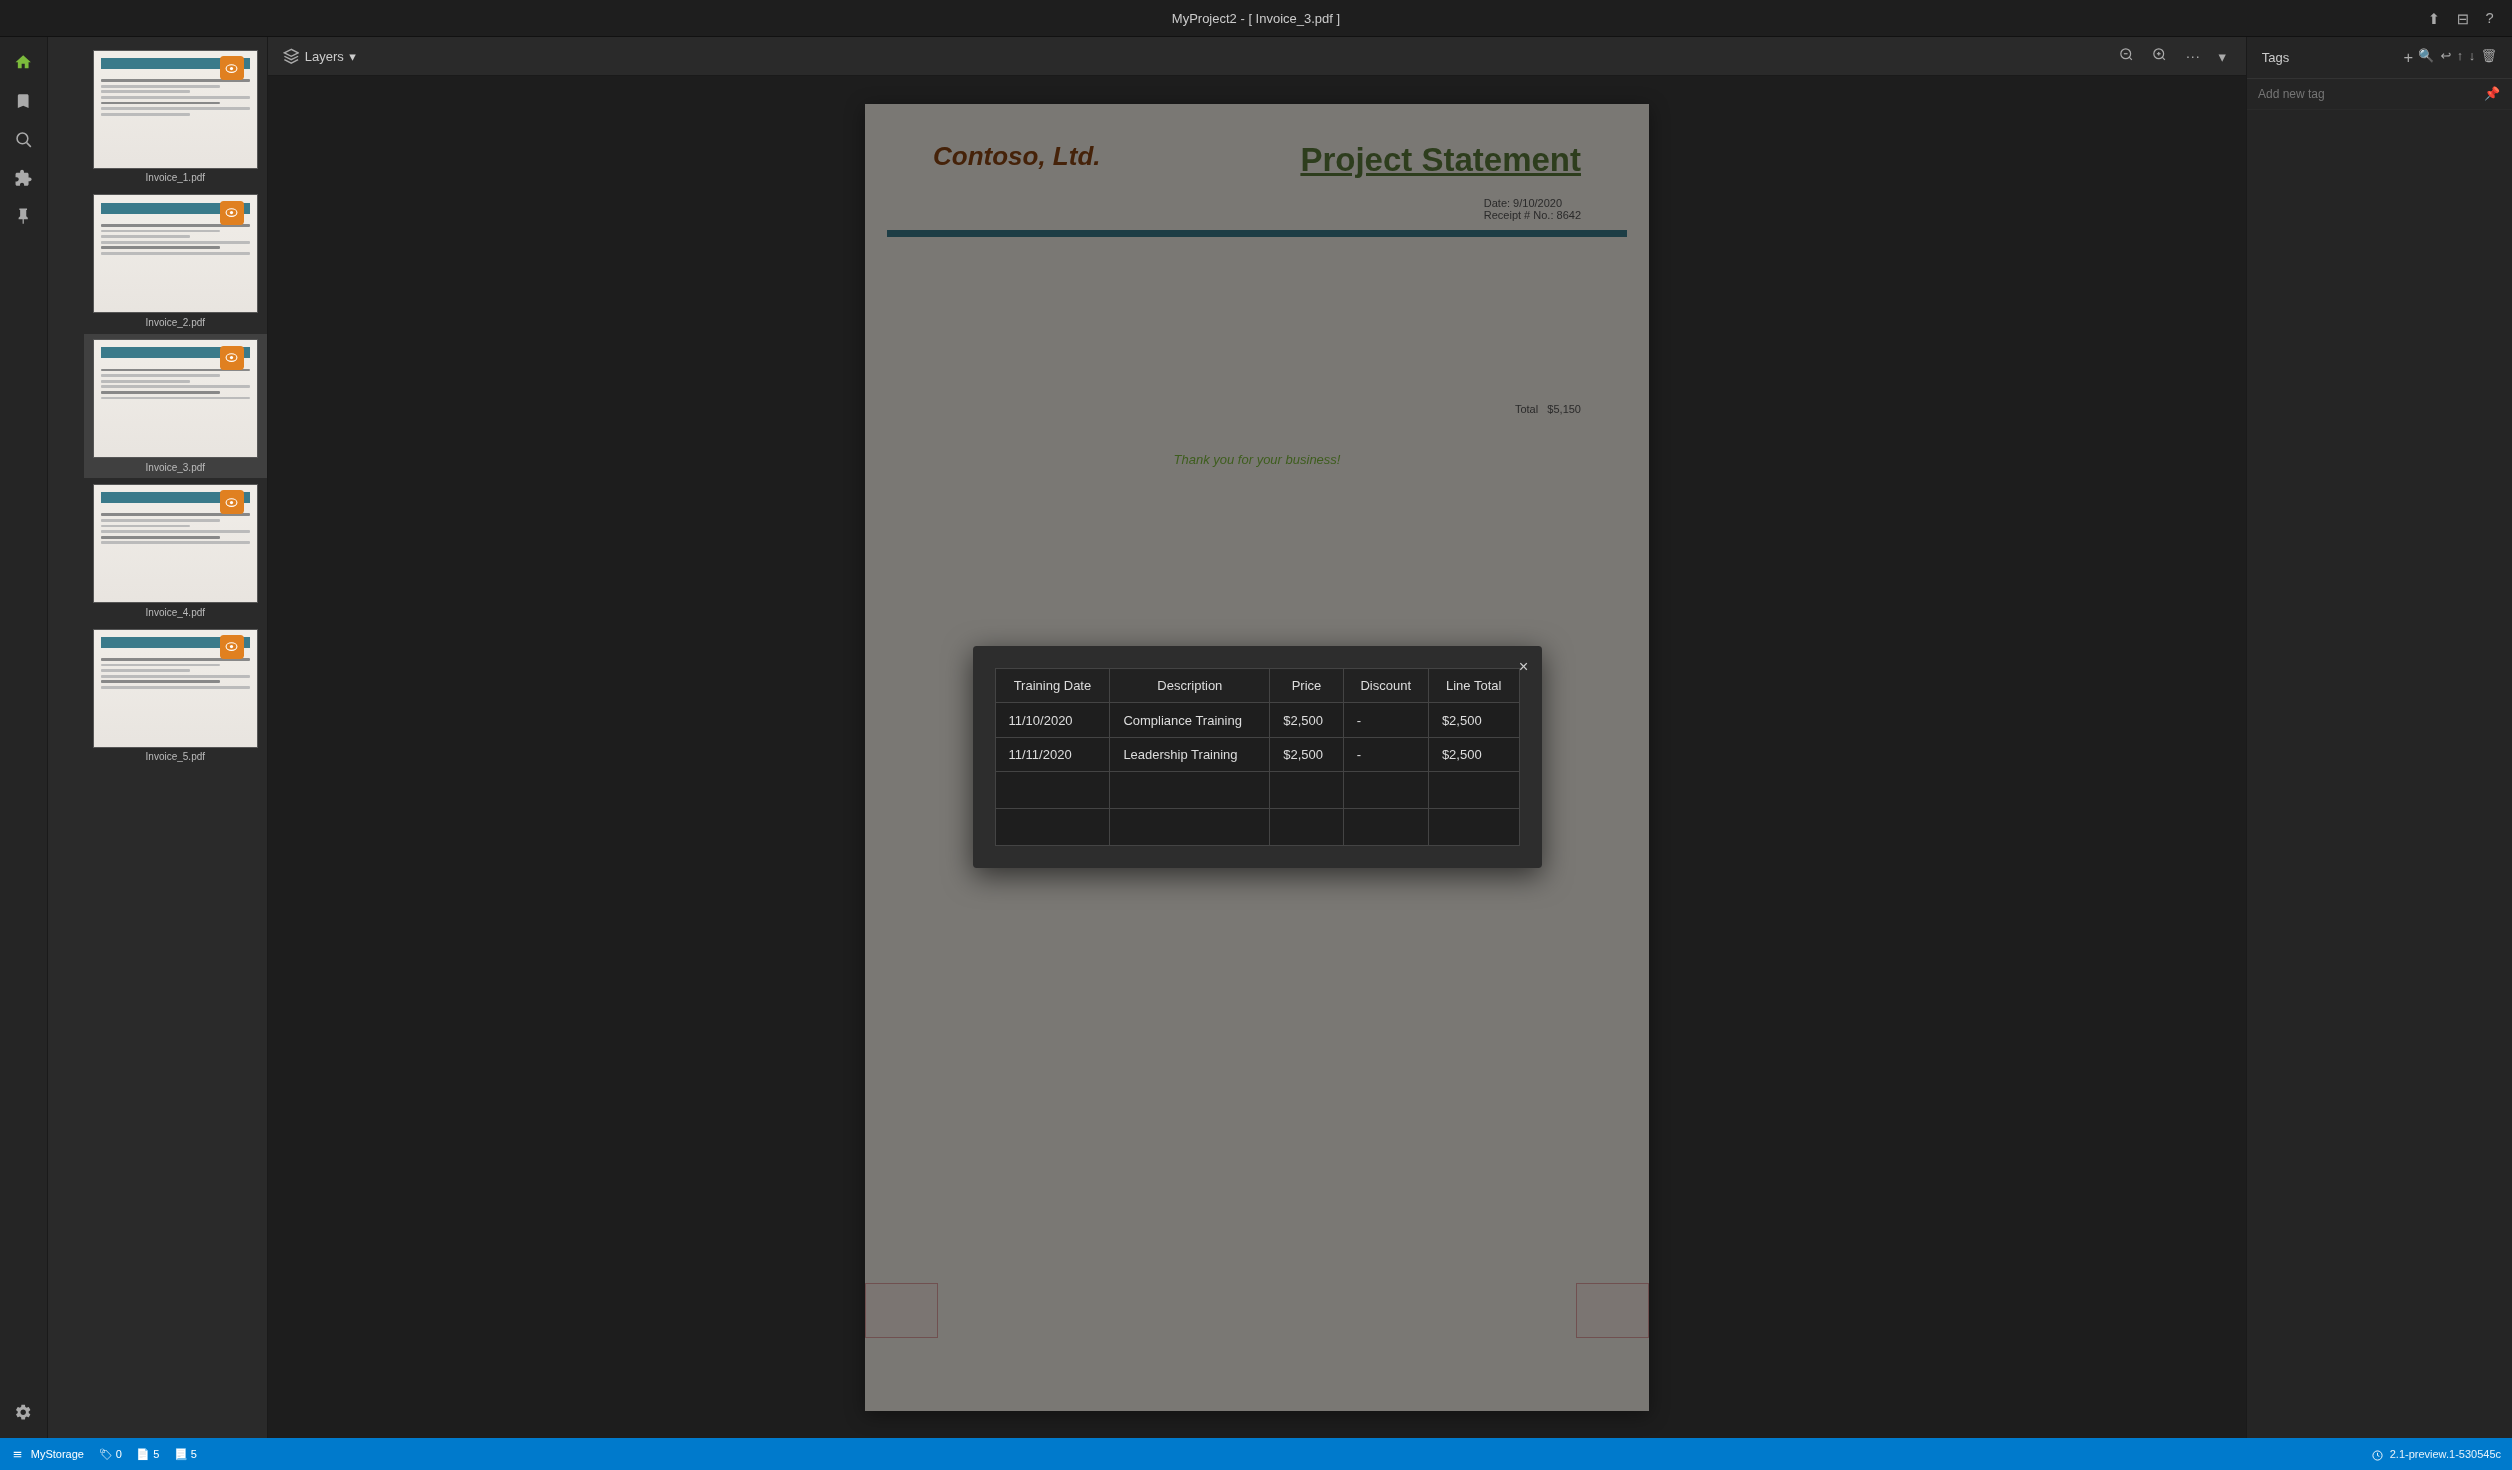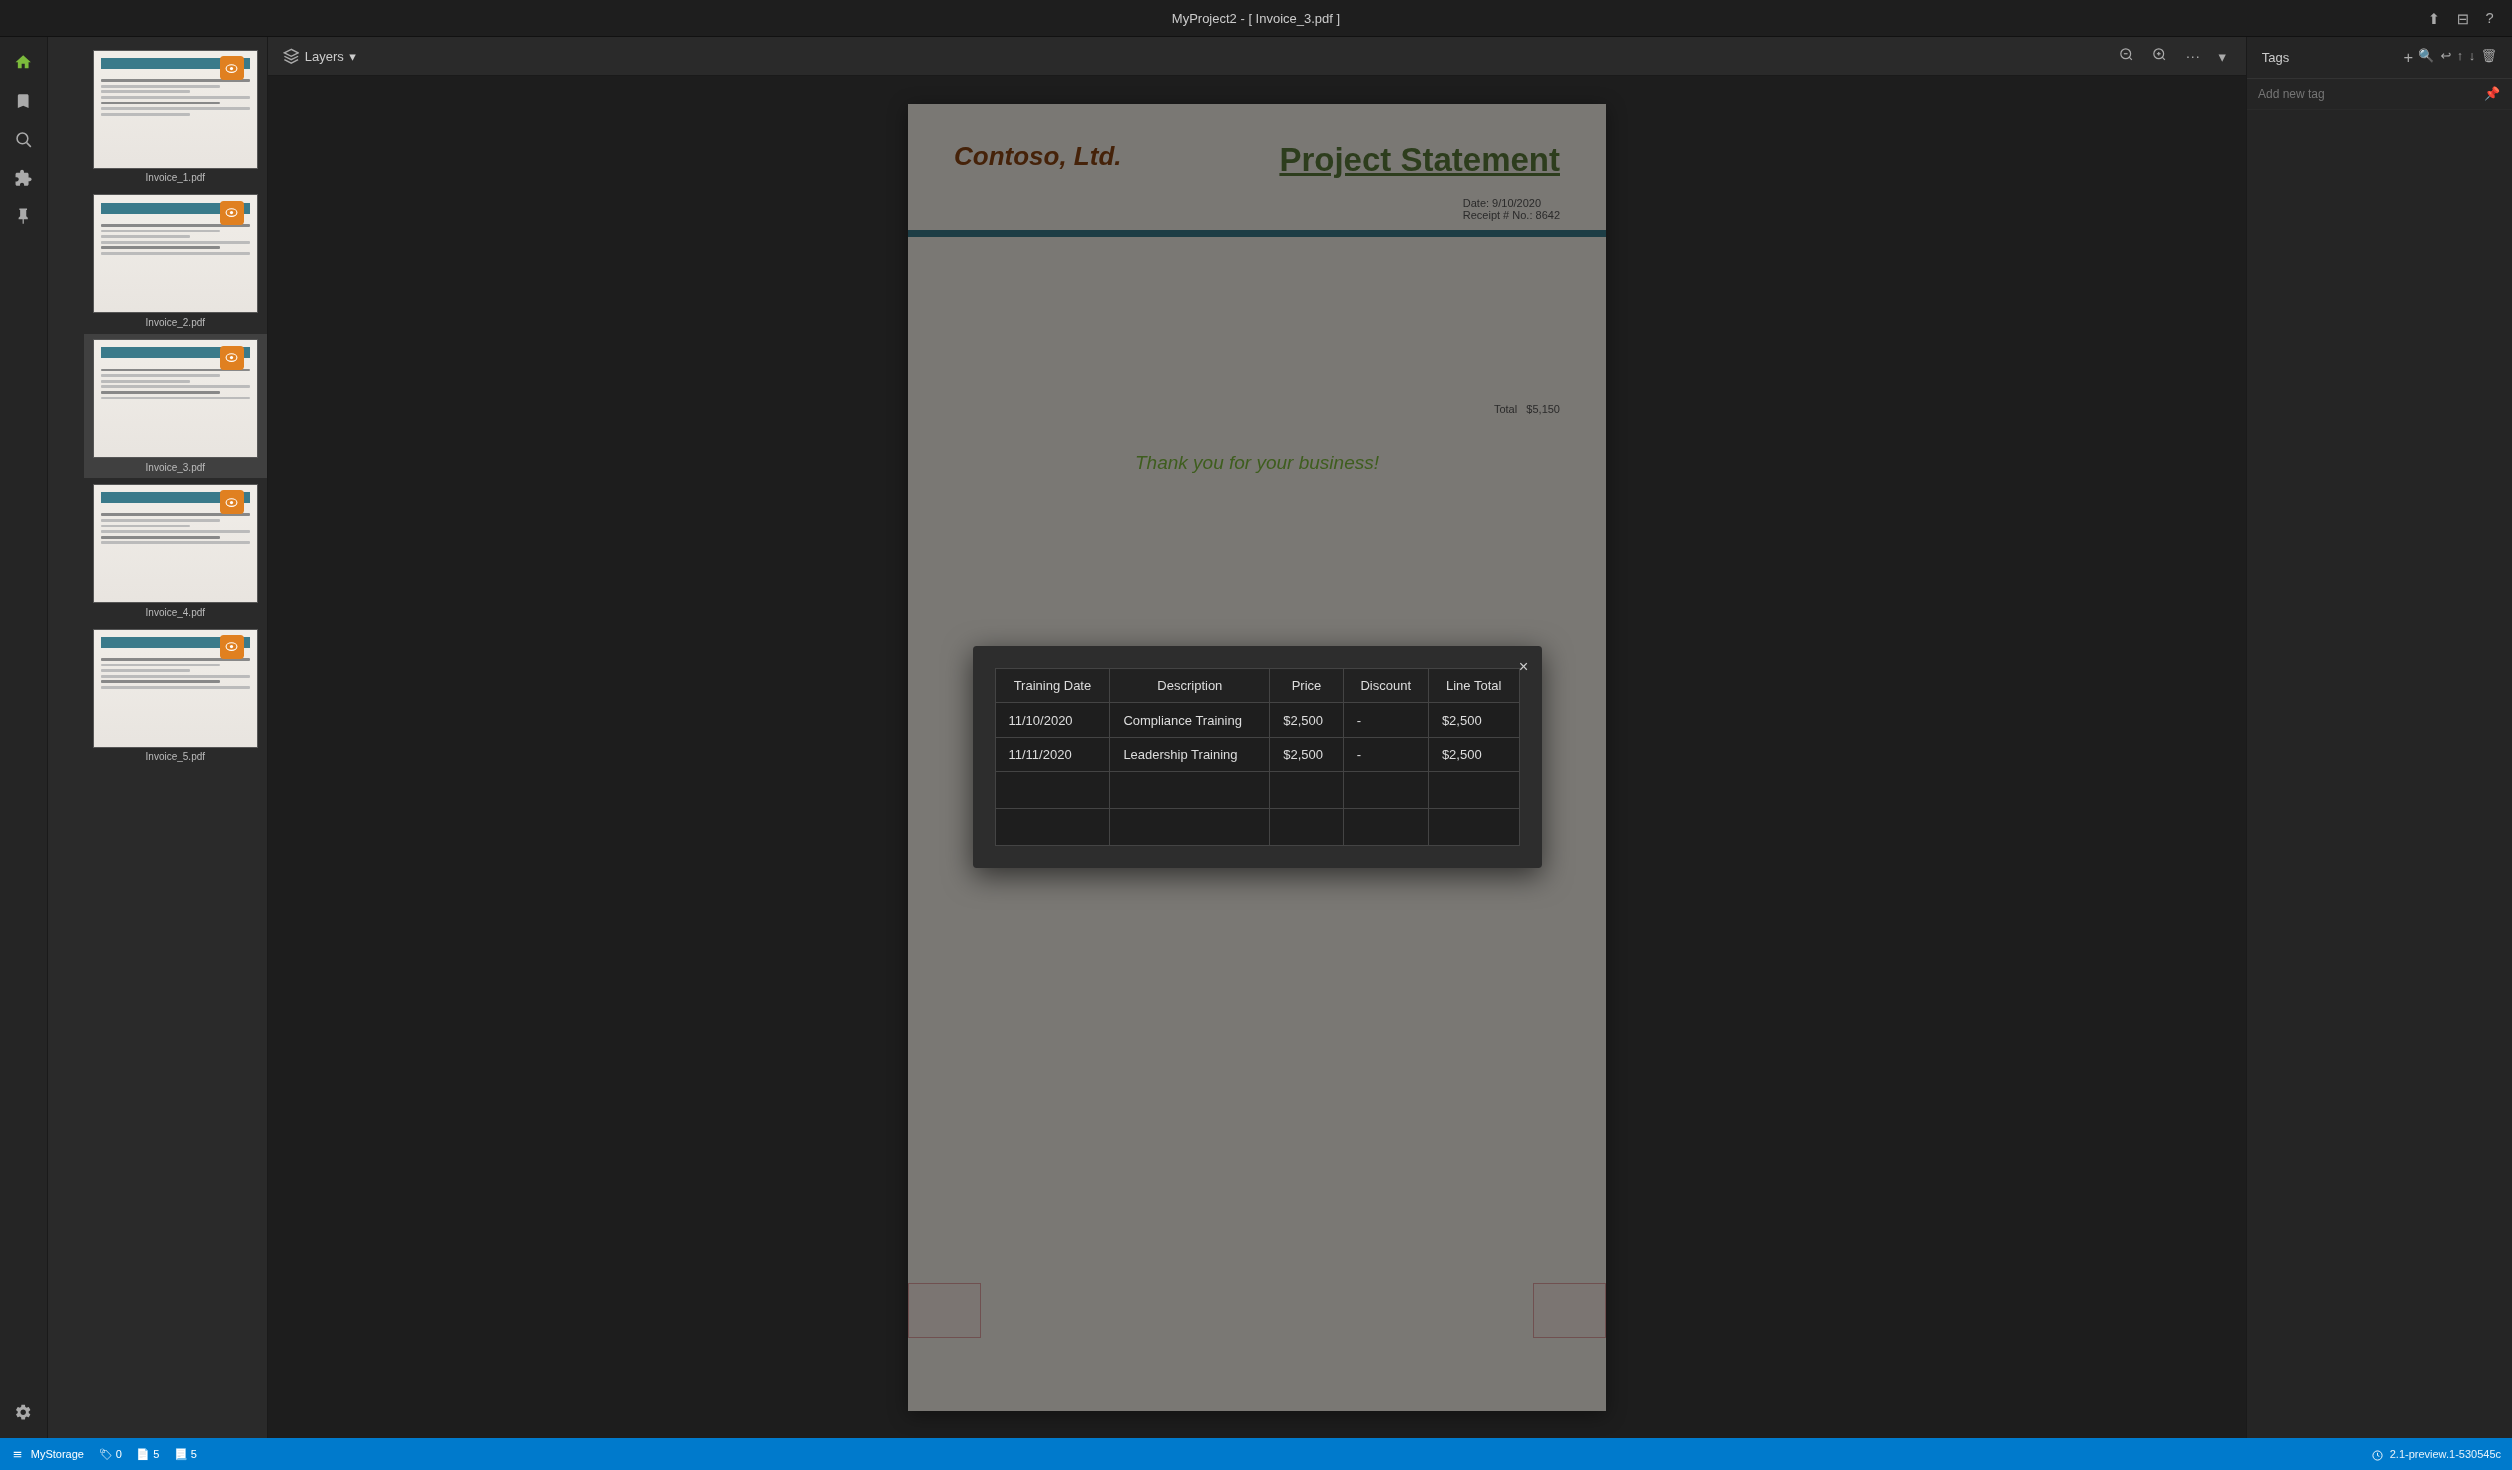--- a/index.html
+++ b/index.html
@@ -194,25 +194,25 @@
       flex: 1;
       overflow: auto;
       display: flex;
       justify-content: center;
       padding: 27.5px;
       background: #3a3a3a;
       position: relative;
     }
     .pdf-page {
       background: #f5f0e8;
-      width: 698px;
+      width: 784px;
       min-height: 900px;
       box-shadow: 0 3.7px 18.4px rgba(0,0,0,0.4);
       position: relative;
-      padding: 37px 46px;
+      padding: 37px 68px;
     }
     .pdf-company {
       font-size: 26px;
       font-weight: bold;
       color: #8B4513;
       font-style: italic;
     }
     .pdf-title {
       font-size: 33px;
       font-weight: bold;
@@ -238,21 +238,21 @@
     .pdf-blue-bar {
       height: 7.3px;
       background: #3a7a8a;
       margin: 9.2px -46px;
       width: calc(100% + 92px);
     }
     .pdf-thank-you {
       color: #7cbb3c;
       text-align: center;
       margin-top: 37px;
-      font-size: 19px;
+      font-size: 13px;
       font-style: italic;
     }
     .pdf-pink-box {
       position: absolute;
       border: 0.9px solid #e0a0a0;
       background: rgba(255,200,200,0.1);
     }
 
     
     .right-panel {

